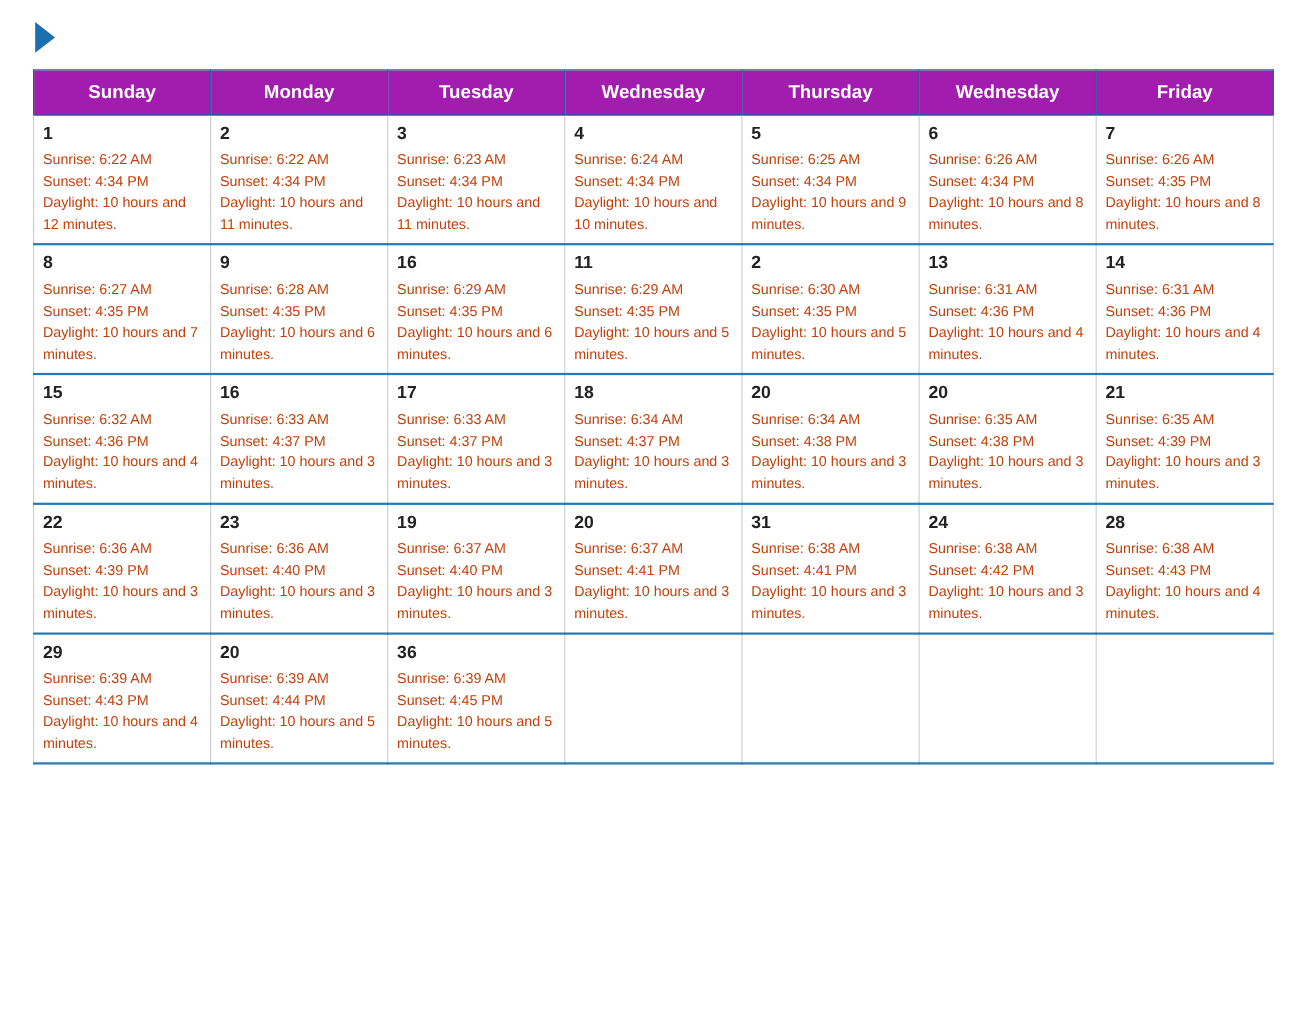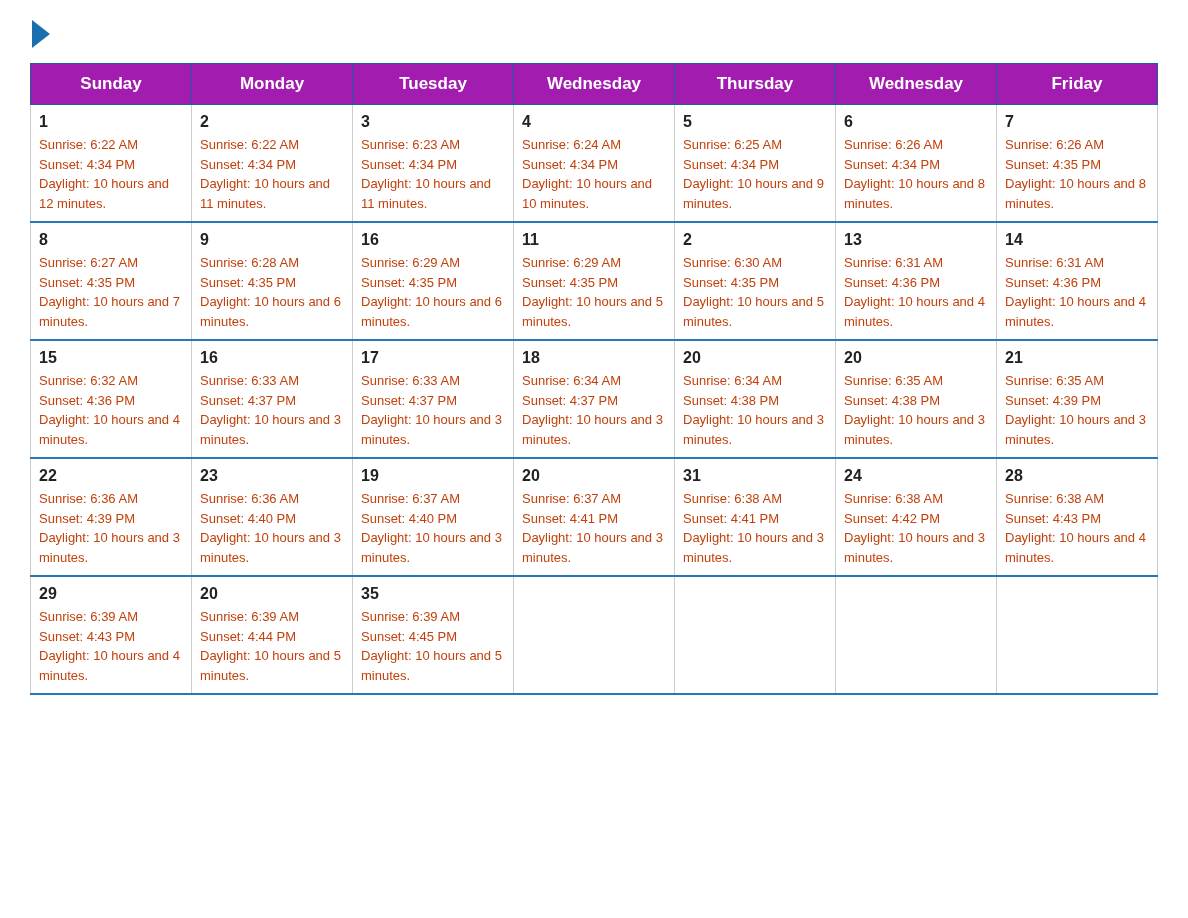--- a/index.html
+++ b/index.html
@@ -251,21 +251,21 @@
       <tr>
         <td>
           <div class="day-number">29</div>
           <div class="day-info">Sunrise: 6:39 AM<br>Sunset: 4:43 PM<br>Daylight: 10 hours and 4 minutes.</div>
         </td>
         <td>
           <div class="day-number">20</div>
           <div class="day-info">Sunrise: 6:39 AM<br>Sunset: 4:44 PM<br>Daylight: 10 hours and 5 minutes.</div>
         </td>
         <td>
-          <div class="day-number">35</div>
+          <div class="day-number">36</div>
           <div class="day-info">Sunrise: 6:39 AM<br>Sunset: 4:45 PM<br>Daylight: 10 hours and 5 minutes.</div>
         </td>
         <td class="empty-cell"></td>
         <td class="empty-cell"></td>
         <td class="empty-cell"></td>
         <td class="empty-cell"></td>
       </tr>
     </tbody>
 </table>
 

